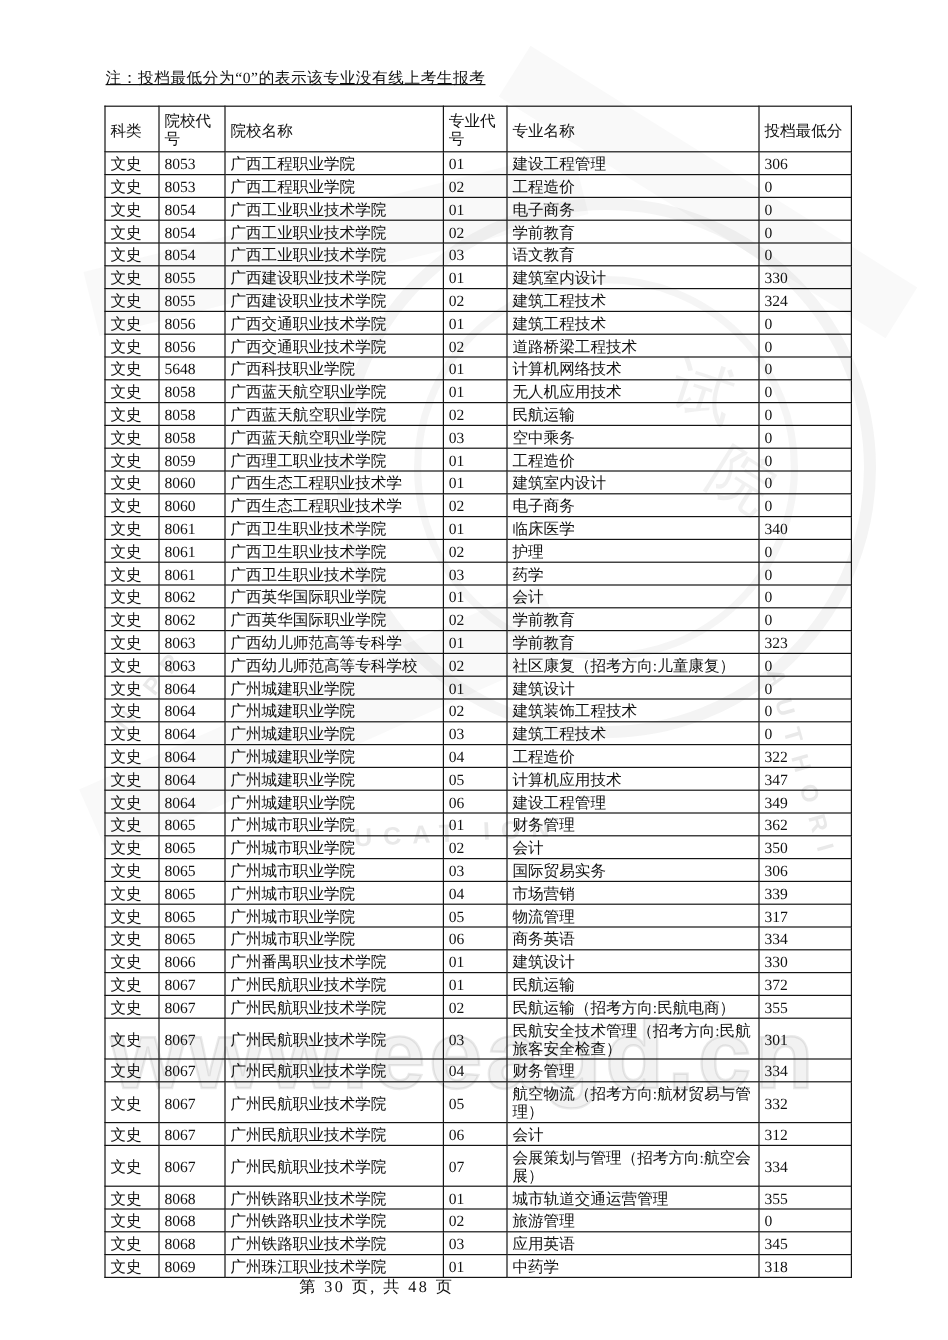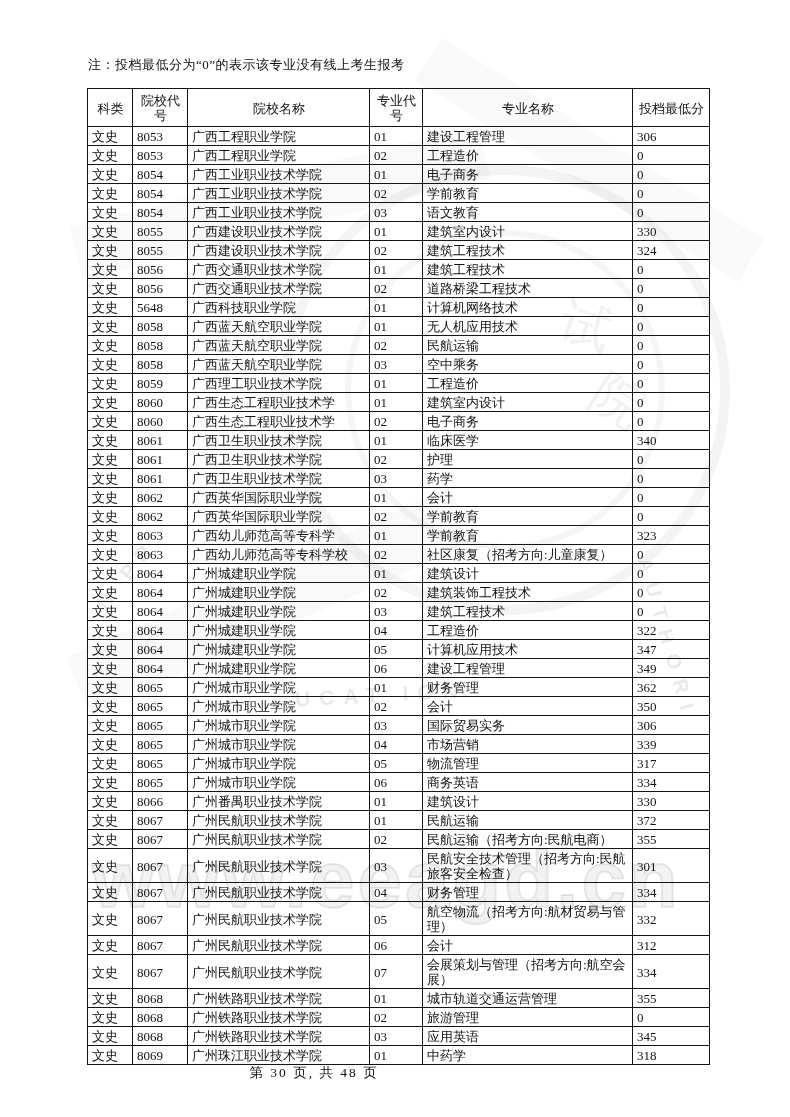--- a/index.html
+++ b/index.html
@@ -47,37 +47,37 @@
     font-size:80px; font-weight:bold; letter-spacing:3px;
     color:rgba(90,90,90,0.08);
     -webkit-text-stroke:2px rgba(90,90,90,0.13);
     white-space:nowrap;
   }
 
   
   .content { position:relative; z-index:1; }
   .note {
     position:absolute; left:88px; top:56px;
-    font-size:13px; letter-spacing:0.5px;
+    font-size:13px; letter-spacing:0.5px;text-decoration:underline;
   }
   table.score {
     position:absolute; left:87px; top:88px;
     width:622px; table-layout:fixed;
     border-collapse:collapse;
     font-size:13px;
   }
   table.score th, table.score td {
     border:1.5px solid #141414;
     font-weight:normal;
     line-height:15px;
     vertical-align:middle;
     overflow:hidden;
     word-break:normal;
   }
-  table.score th { padding:4px 3px 3px 4px; text-align:center; }
+  table.score th { padding:4px 3px 3px 4px; text-align:left; }
   table.score td { padding:2px 3px 1px 4px; text-align:left; }
   .w0 { width:45px; }
   .w1 { width:55px; }
   .w2 { width:182px; }
   .w3 { width:53px; }
   .w4 { width:210px; }
   .w5 { width:77px; }
   td.c2 { padding-right:30px; }   
   td.c4 { padding-right:37px;font-family:Liberation Serif, serif; }   
   th.h5, td.c5 { text-align:right; padding-right:4px; }

